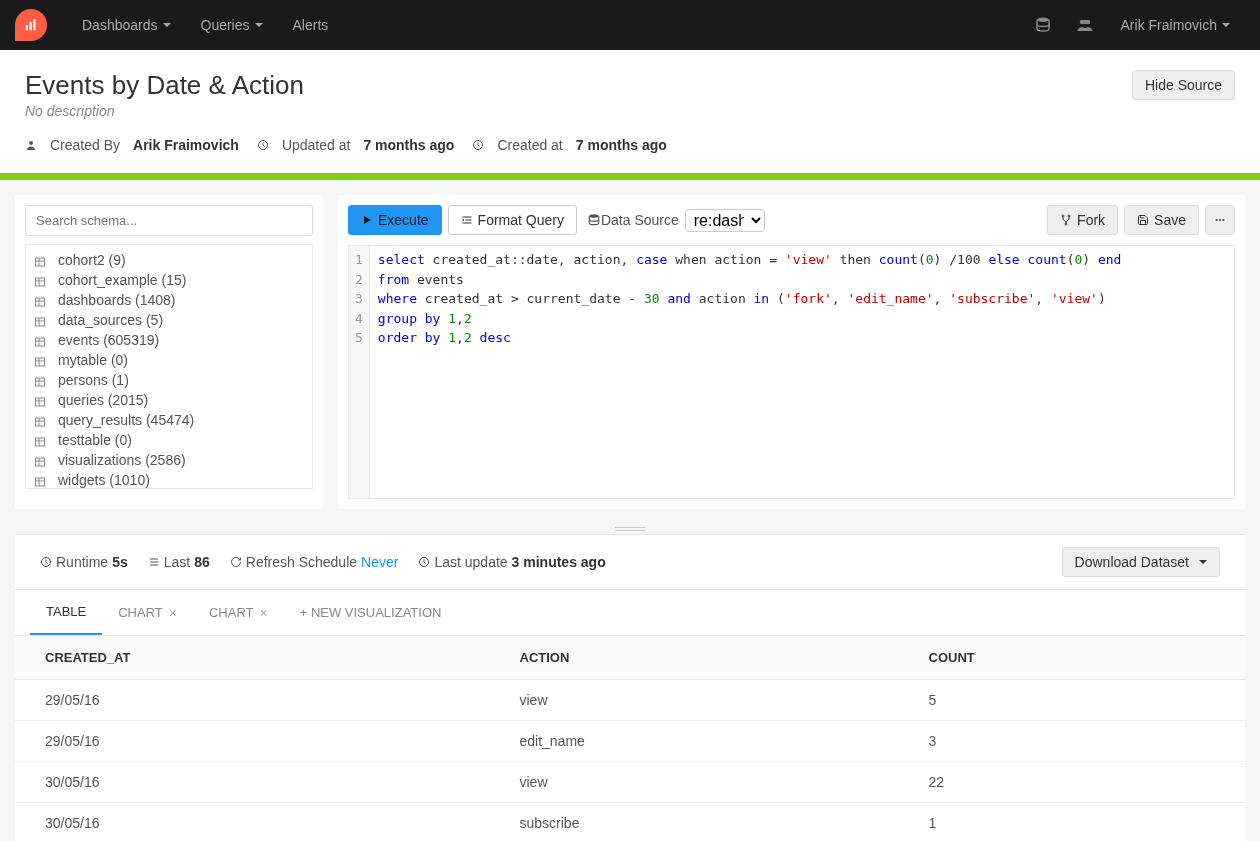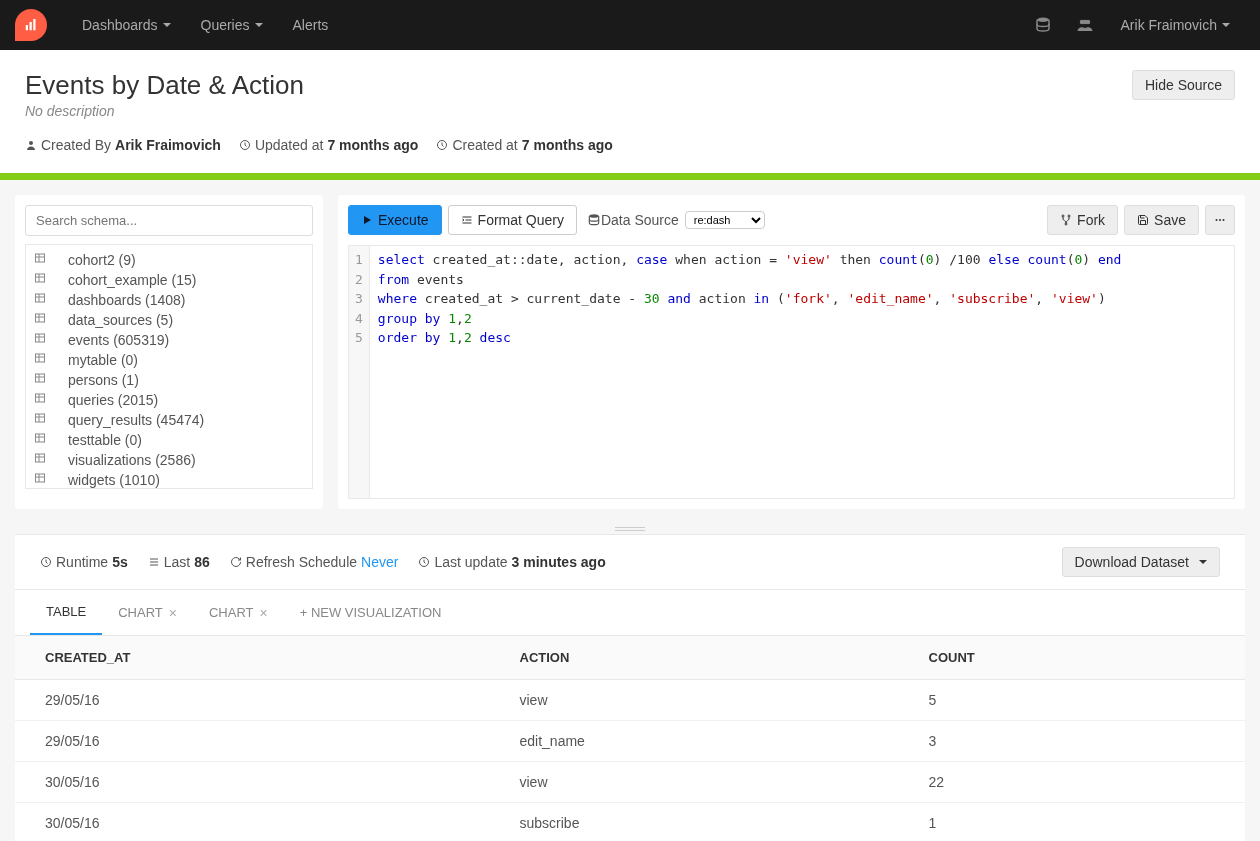--- a/index.html
+++ b/index.html
@@ -19,43 +19,43 @@
     .nav-icon { color: #888; padding: 0 12px; cursor: pointer; }
     .nav-icon svg { width: 18px; height: 18px; display: block; }
     
     
     .page-header { background: #fff; padding: 20px 25px; border-bottom: 7px solid #84cc16; }
     .header-top { display: flex; align-items: flex-start; }
     .page-title { font-size: 26px; font-weight: 500; color: #333; }
     .no-desc { color: #888; font-style: italic; margin-top: 2px; font-size: 14px; }
     .header-meta { display: flex; gap: 18px; margin-top: 18px; color: #555; font-size: 14px; }
     .header-meta strong { color: #333; font-weight: 600; }
-    .meta-item { display: flex; align-items: center; gap: 4px; }
+    .meta-item { display: flex; align-items: center; gap: 13px; }
     .meta-icon { width: 12px; height: 12px; }
     .btn { padding: 6px 12px; border: 1px solid #ccc; background: #fff; border-radius: 3px; cursor: pointer; font-size: 14px; color: #333; display: inline-flex; align-items: center; gap: 5px; }
     .btn-default { background: #eee; border-color: #ddd; }
     .btn-primary { background: #2196F3; color: #0f172a; border-color: #2196F3; }
     
     
     .body { padding: 15px; display: flex; gap: 0; }
     .panel { background: #fff; border-radius: 3px; }
     
     
     .schema-panel { width: 308px; padding: 10px; }
     .schema-search { width: 100%; padding: 7px 10px; border: 1px solid #ddd; border-radius: 3px; font-size: 13px; margin-bottom: 8px; }
     .schema-list { border: 1px solid #e8e8e8; height: 245px; overflow-y: auto; padding: 5px 8px; }
-    .schema-item { display: flex; align-items: flex-start; gap: 22px; padding: 2px 0; color: #555; cursor: pointer; font-size: 14px; }
+    .schema-item { display: flex; align-items: flex-end; gap: 12px; padding: 2px 0; color: #555; cursor: pointer; font-size: 14px; }
     .schema-item svg { width: 12px; height: 12px; flex-shrink: 0; color: #888; }
     
     
     .editor-panel { flex: 1; margin-left: 15px; padding: 10px; }
     .editor-toolbar { display: flex; align-items: center; gap: 6px; margin-bottom: 10px; }
     .ds-label { color: #555; margin-left: 4px; display: flex; align-items: center; gap: 0; }
     .ds-label svg { width: 14px; height: 14px; }
-    .ds-select { border: 1px solid #ccc; border-radius: 4px; padding: 1px 4px; font-size: 11px; background: #fff; width: 80px; }
+    .ds-select { border: 1px solid #ccc; border-radius: 4px; padding: 1px 4px; font-size: 16px; background: #fff; width: 80px; }
     .toolbar-right { margin-left: auto; display: flex; gap: 6px; }
     .editor { border: 1px solid #e8e8e8; display: flex; font-family: Menlo, Monaco, Consolas, monospace; font-size: 13px; line-height: 1.5; height: 254px; }
     .gutter { background: #f7f7f7; color: #999; padding: 4px 6px; text-align: right; user-select: none; border-right: 1px solid #e8e8e8; }
     .code { padding: 4px 8px; white-space: pre; overflow-x: auto; flex: 1; }
     .kw { color: #0000cd; }
     .str { color: #bc0000; }
     .num { color: #098600; }
     .fn { color: #0000cd; }
     
     

